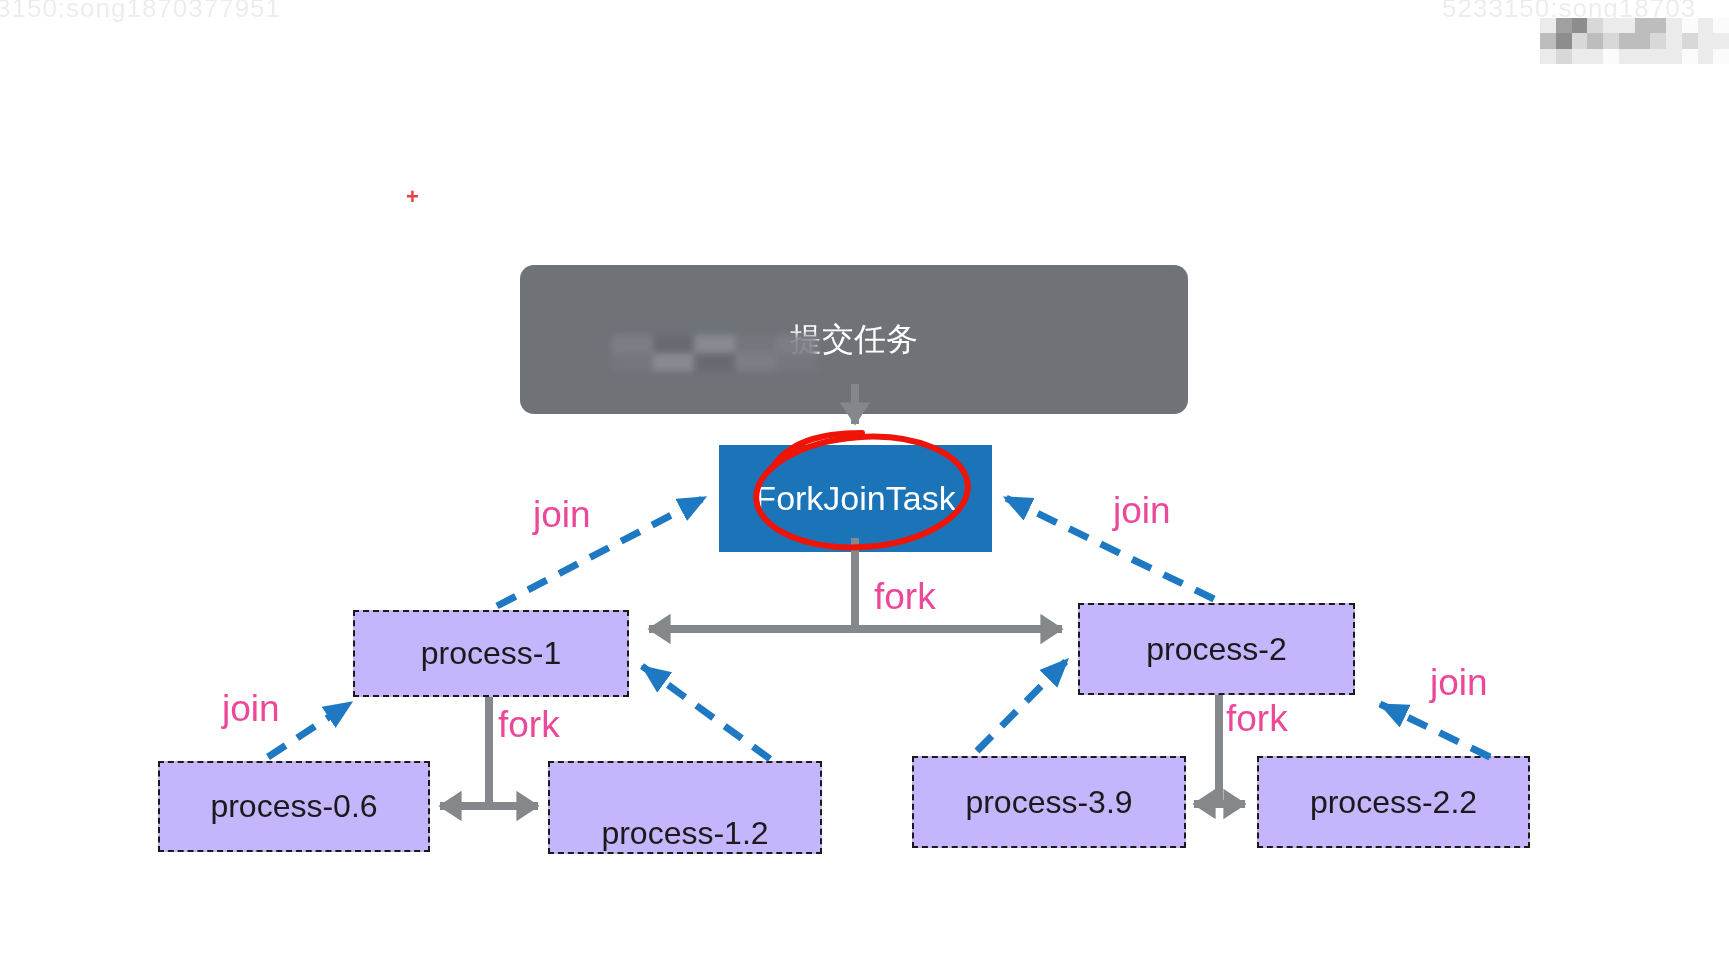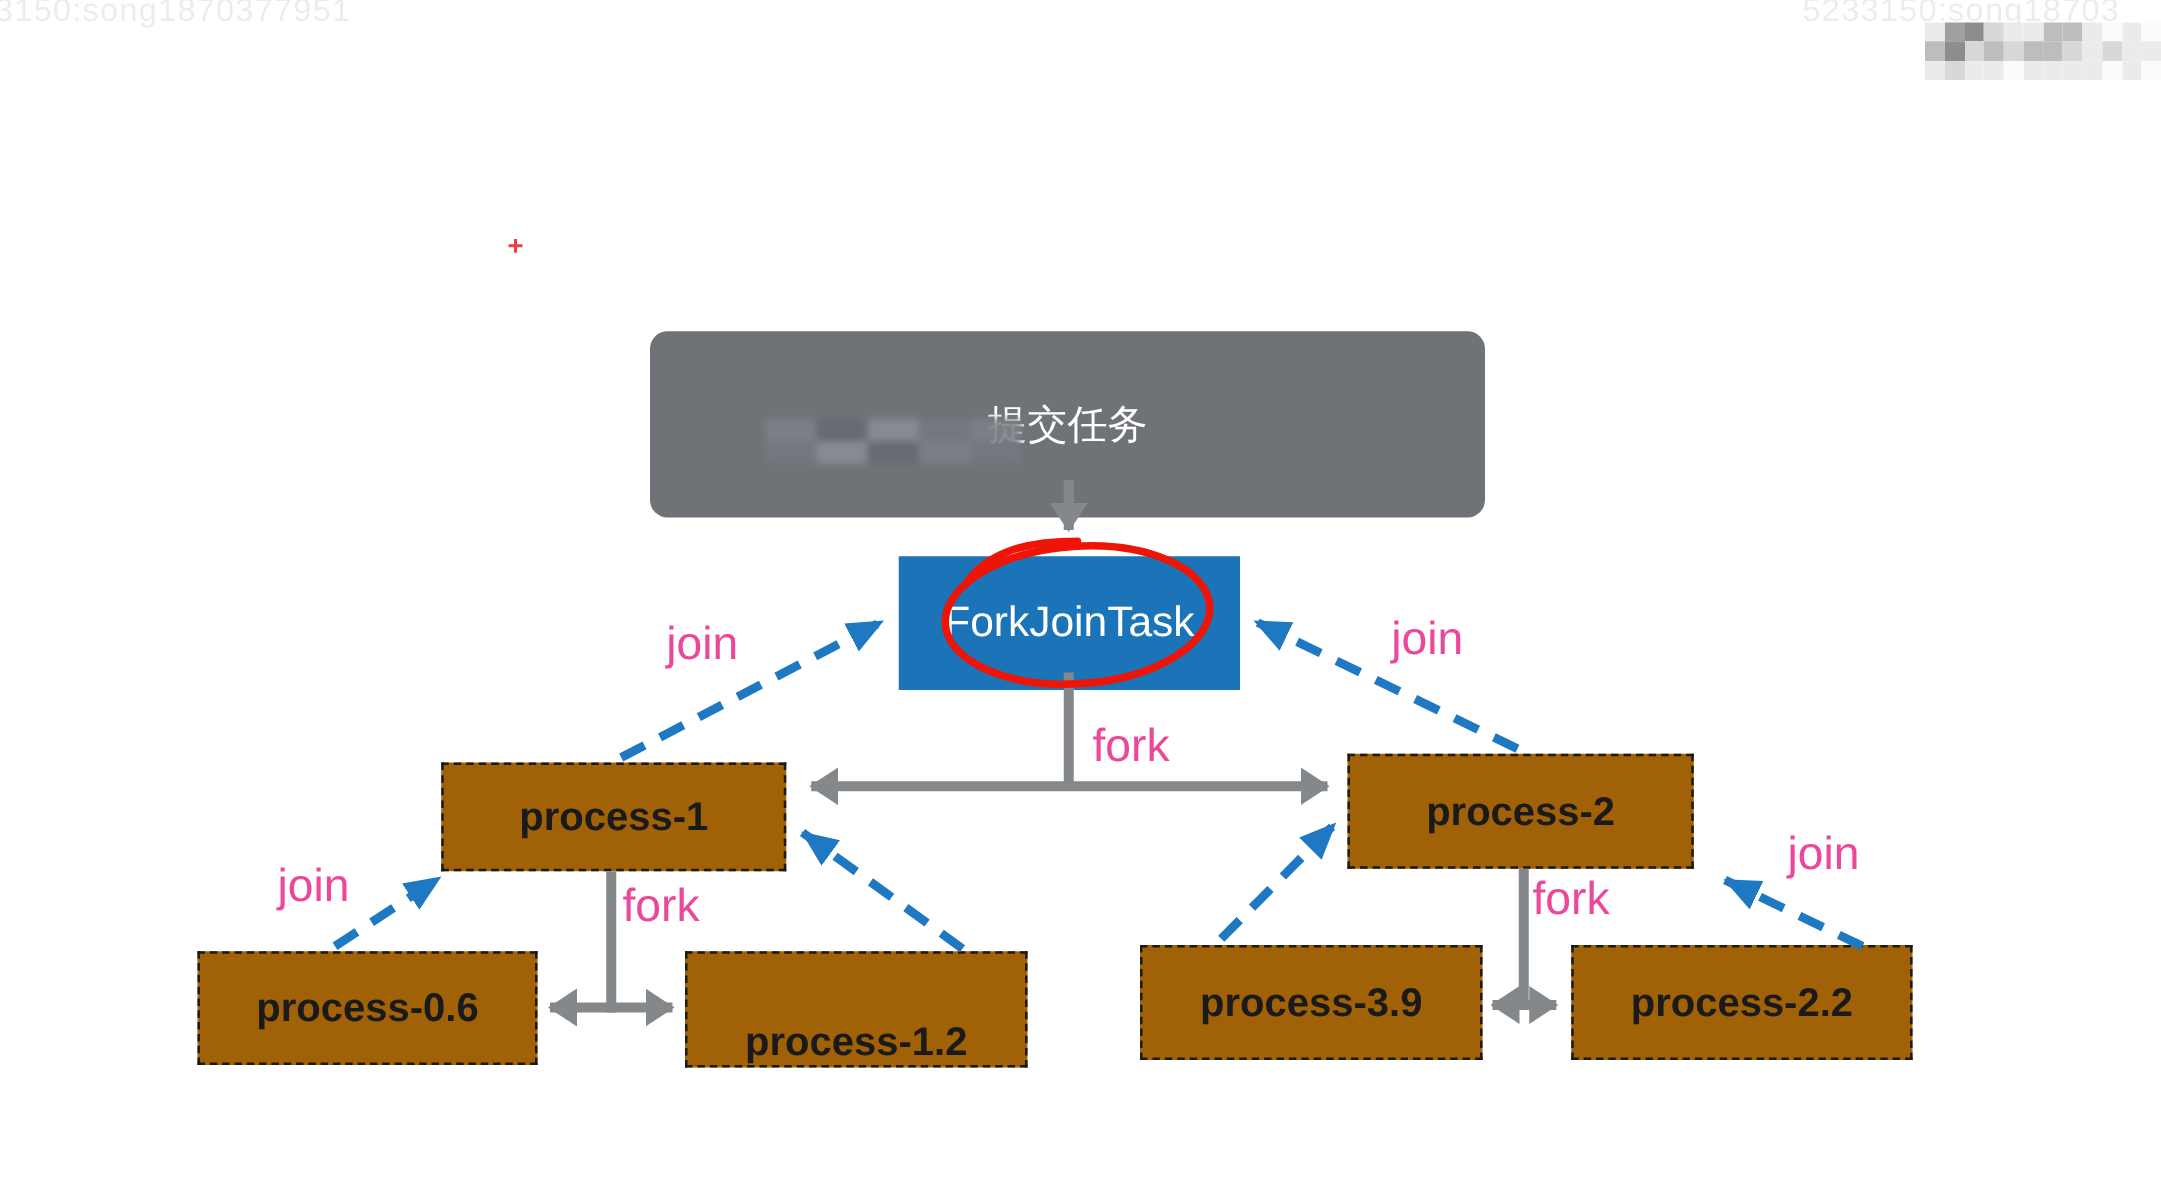--- a/index.html
+++ b/index.html
@@ -25,21 +25,21 @@
   
   .node{position:absolute;display:flex;align-items:center;justify-content:center;
     box-sizing:border-box;z-index:2;}
   .gray-box{left:520px;top:265px;width:668px;height:149px;background:#6f7378;border-radius:14px;
     color:#ffffff;font-size:32px;}
   .blur-patch{position:absolute;left:92px;top:70px;width:205px;height:36px;display:flex;flex-wrap:wrap;
     filter:blur(3px);opacity:.9;}
   .blur-patch i{display:block;width:41px;height:18px;}
   .b1{background:#7d8086;} .b2{background:#8a8d93;} .b3{background:#676a70;} .b4{background:#75787e;}
   .blue-box{left:719px;top:445px;width:273px;height:107px;background:#1b74b8;color:#ffffff;font-size:34px;}
-  .proc{border:2px dashed #1a1a1a;background:#a16207;color:#1a1a1a;font-size:32px;font-weight:bold;}
+  .proc{border:2px dashed #1a1a1a;background:#c4b5fd;color:#1a1a1a;font-size:32px;}
   .p1{left:353px;top:610px;width:276px;height:87px;}
   .p2{left:1078px;top:603px;width:277px;height:92px;}
   .p11{left:158px;top:761px;width:272px;height:91px;}
   .p12{left:548px;top:761px;width:274px;height:93px;align-items:flex-end;}
   .p21{left:912px;top:756px;width:274px;height:92px;}
   .p22{left:1257px;top:756px;width:273px;height:92px;}
   
   .elabel{position:absolute;color:#ec4899;font-size:37px;z-index:3;}
   .lbl-join-tl{left:533px;top:494px;}
   .lbl-join-tr{left:1113px;top:490px;}

